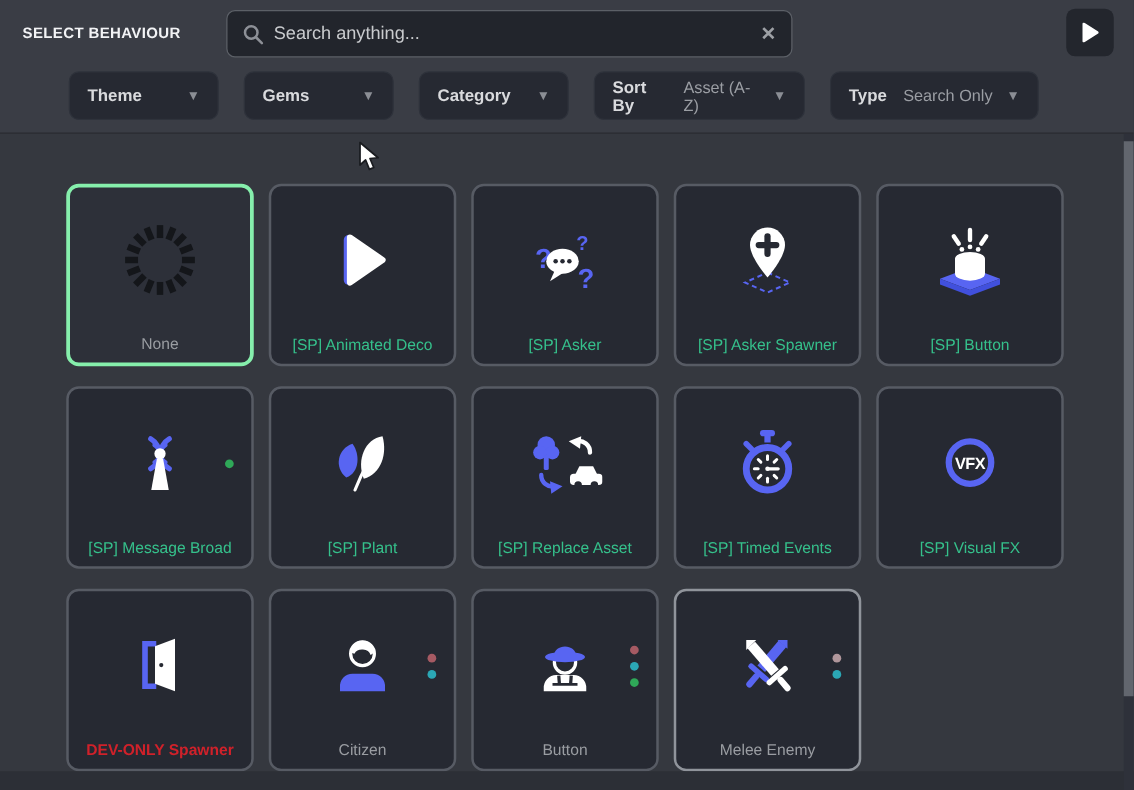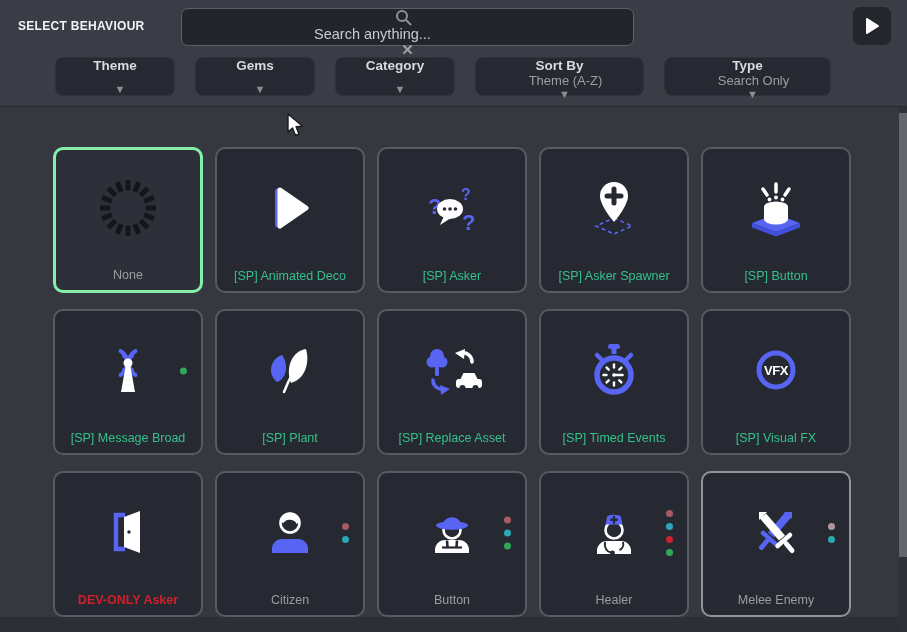--- a/index.html
+++ b/index.html
@@ -15,40 +15,40 @@
     position:absolute; top:0; left:0; width:907px; height:107px;
     background:#3a3d45; border-bottom:1px solid #282b31;
   }
   .page-title {
     position:absolute; left:18px; top:19px;
     color:#f2f3f5; font-weight:bold; font-size:12px; letter-spacing:.3px;
   }
   .searchbar {
     position:absolute; left:181px; top:8px; width:453px; height:38px;
     background:#22252c; border:1px solid #5c6067; border-radius:7px;
-    display:flex; align-items:center; padding:0 12px;flex-direction:column;
+    display:flex; align-items:center; padding:0 12px;
   }
   .searchbar svg { flex:0 0 auto; margin-right:8px; }
   .searchbar input {
     flex:1; background:transparent; border:none; outline:none;
     color:#c9cbce; font-size:14.5px; font-family:"Liberation Sans",sans-serif;
   }
   .searchbar input::placeholder { color:#c9cbce; opacity:1; }
   .search-clear { color:#9da0a5; font-size:15px; font-weight:bold; cursor:pointer; line-height:1; }
   .play-btn {
     position:absolute; left:853px; top:7px; width:38px; height:38px;
     background:#23262d; border-radius:7px;
     display:flex; align-items:center; justify-content:center; cursor:pointer;
   }
   
   .filters { position:absolute; left:55px; top:57px; display:flex; }
   .filter-btn {
     height:39px; background:#262932; border:1px solid #2e323b; border-radius:8px;
     display:flex; align-items:center; justify-content:space-between;
-    padding:0 14px; margin-right:20px; cursor:pointer;flex-direction:column;
+    padding:0 14px; margin-right:20px; cursor:pointer;
   }
   .filter-btn .f-label { color:#d9dadd; font-weight:bold; font-size:13.5px; }
   .filter-btn .f-value { color:#9b9ea4; font-size:13px; margin-left:12px; }
   .filter-btn .f-value:empty { display:none; }
   .filter-btn .caret { color:#8b8e95; font-size:11px; margin-left:10px; }
   
   .grid {
     position:absolute; left:53px; top:147px;
     display:grid; grid-template-columns:repeat(5,150px);
     grid-auto-rows:146px; column-gap:12px; row-gap:16px;
@@ -112,21 +112,21 @@
 
       <span class="caret">▼</span>
     </div>
     <div class="filter-btn" style="width:120px">
       <span class="f-label">Category</span>
 
       <span class="caret">▼</span>
     </div>
     <div class="filter-btn" style="width:169px">
       <span class="f-label">Sort By</span>
-      <span class="f-value">Theme (A-Z)</span>
+      <span class="f-value">Asset (A-Z)</span>
       <span class="caret">▼</span>
     </div>
     <div class="filter-btn" style="width:167px; margin-right:0">
       <span class="f-label">Type</span>
       <span class="f-value">Search Only</span>
       <span class="caret">▼</span>
     </div>
   </div>
 </div>
 
@@ -310,21 +310,21 @@
   </div>
 
   <div class="card">
     <div class="icon-wrap">
       <svg width="60" height="64" viewBox="0 0 60 64">
         <path d="M27,15 h-9 v34 h9" fill="none" stroke="#5865f2" stroke-width="4.5"></path>
         <polygon points="26,17 42,11 42,53 26,47" fill="#ffffff"></polygon>
         <circle cx="31" cy="32" r="1.7" fill="#262932"></circle>
       </svg>
     </div>
-    <span class="lbl lbl-red">DEV-ONLY Asker</span>
+    <span class="lbl lbl-red">DEV-ONLY Spawner</span>
     <div class="dots"></div>
   </div>
 
   <div class="card">
     <div class="icon-wrap">
       <svg width="60" height="62" viewBox="0 0 60 62">
         <circle cx="30" cy="22" r="9.5" fill="none" stroke="#ffffff" stroke-width="2.6"></circle>
         <path d="M20.5,21 a9.5,9.5 0 0 1 19,0 l-3,2 a7,6 0 0 0 -13,-1 z" fill="#ffffff"></path>
         <path d="M12,52 v-3 a10,10 0 0 1 10,-11 h16 a10,10 0 0 1 10,11 v3 z" fill="#5865f2"></path>
       </svg>
@@ -349,41 +349,20 @@
       </svg>
     </div>
     <span class="lbl lbl-grey">Button</span>
     <div class="dots">
         <span class="dot" style="background: rgb(166, 90, 99);"></span>
         <span class="dot" style="background: rgb(43, 167, 181);"></span>
         <span class="dot" style="background: rgb(47, 168, 88);"></span>
       </div>
   </div>
 
-  <div class="card">
-    <div class="icon-wrap">
-      <svg width="60" height="62" viewBox="0 0 60 62">
-        <circle cx="30" cy="29" r="8.5" fill="none" stroke="#ffffff" stroke-width="2.6"></circle>
-        <path d="M21.5,23.5 l1.8,-8.5 a21,21 0 0 1 13.4,0 l1.8,8.5 z" fill="#5865f2"></path>
-        <line x1="30" y1="16" x2="30" y2="21.5" stroke="#262932" stroke-width="2.4" stroke-linecap="round"></line>
-        <line x1="27.2" y1="18.8" x2="32.8" y2="18.8" stroke="#262932" stroke-width="2.4" stroke-linecap="round"></line>
-        <path d="M13,53 v-2 a10,10 0 0 1 10,-11 h14 a10,10 0 0 1 10,11 v2 z" fill="#ffffff"></path>
-        <path d="M21,41 c-1,6 2,10 6,10.5" fill="none" stroke="#262932" stroke-width="2"></path>
-        <circle cx="28.5" cy="52" r="2.4" fill="#262932"></circle>
-        <path d="M39,41 c1,4 -1,7 -3.5,8" fill="none" stroke="#262932" stroke-width="2"></path>
-      </svg>
-    </div>
-    <span class="lbl lbl-grey">Healer</span>
-    <div class="dots">
-        <span class="dot" style="background: rgb(166, 90, 99);"></span>
-        <span class="dot" style="background: rgb(43, 167, 181);"></span>
-        <span class="dot" style="background: rgb(204, 33, 51);"></span>
-        <span class="dot" style="background: rgb(47, 168, 88);"></span>
-      </div>
-  </div>
 
   <div class="card hovered">
     <div class="icon-wrap">
       <svg width="60" height="62" viewBox="0 0 60 62">
         <line x1="42" y1="14" x2="25" y2="34" stroke="#5865f2" stroke-width="8"></line>
         <polygon points="38,11 46,11 46,18" fill="#5865f2"></polygon>
         <line x1="17" y1="32" x2="29" y2="42.5" stroke="#5865f2" stroke-width="4.5" stroke-linecap="round"></line>
         <line x1="21" y1="40" x2="15.5" y2="46.5" stroke="#5865f2" stroke-width="5" stroke-linecap="round"></line>
         <line x1="17" y1="15" x2="36" y2="37" stroke="#ffffff" stroke-width="8"></line>
         <polygon points="13,11 21,11 13,19" fill="#ffffff"></polygon>

